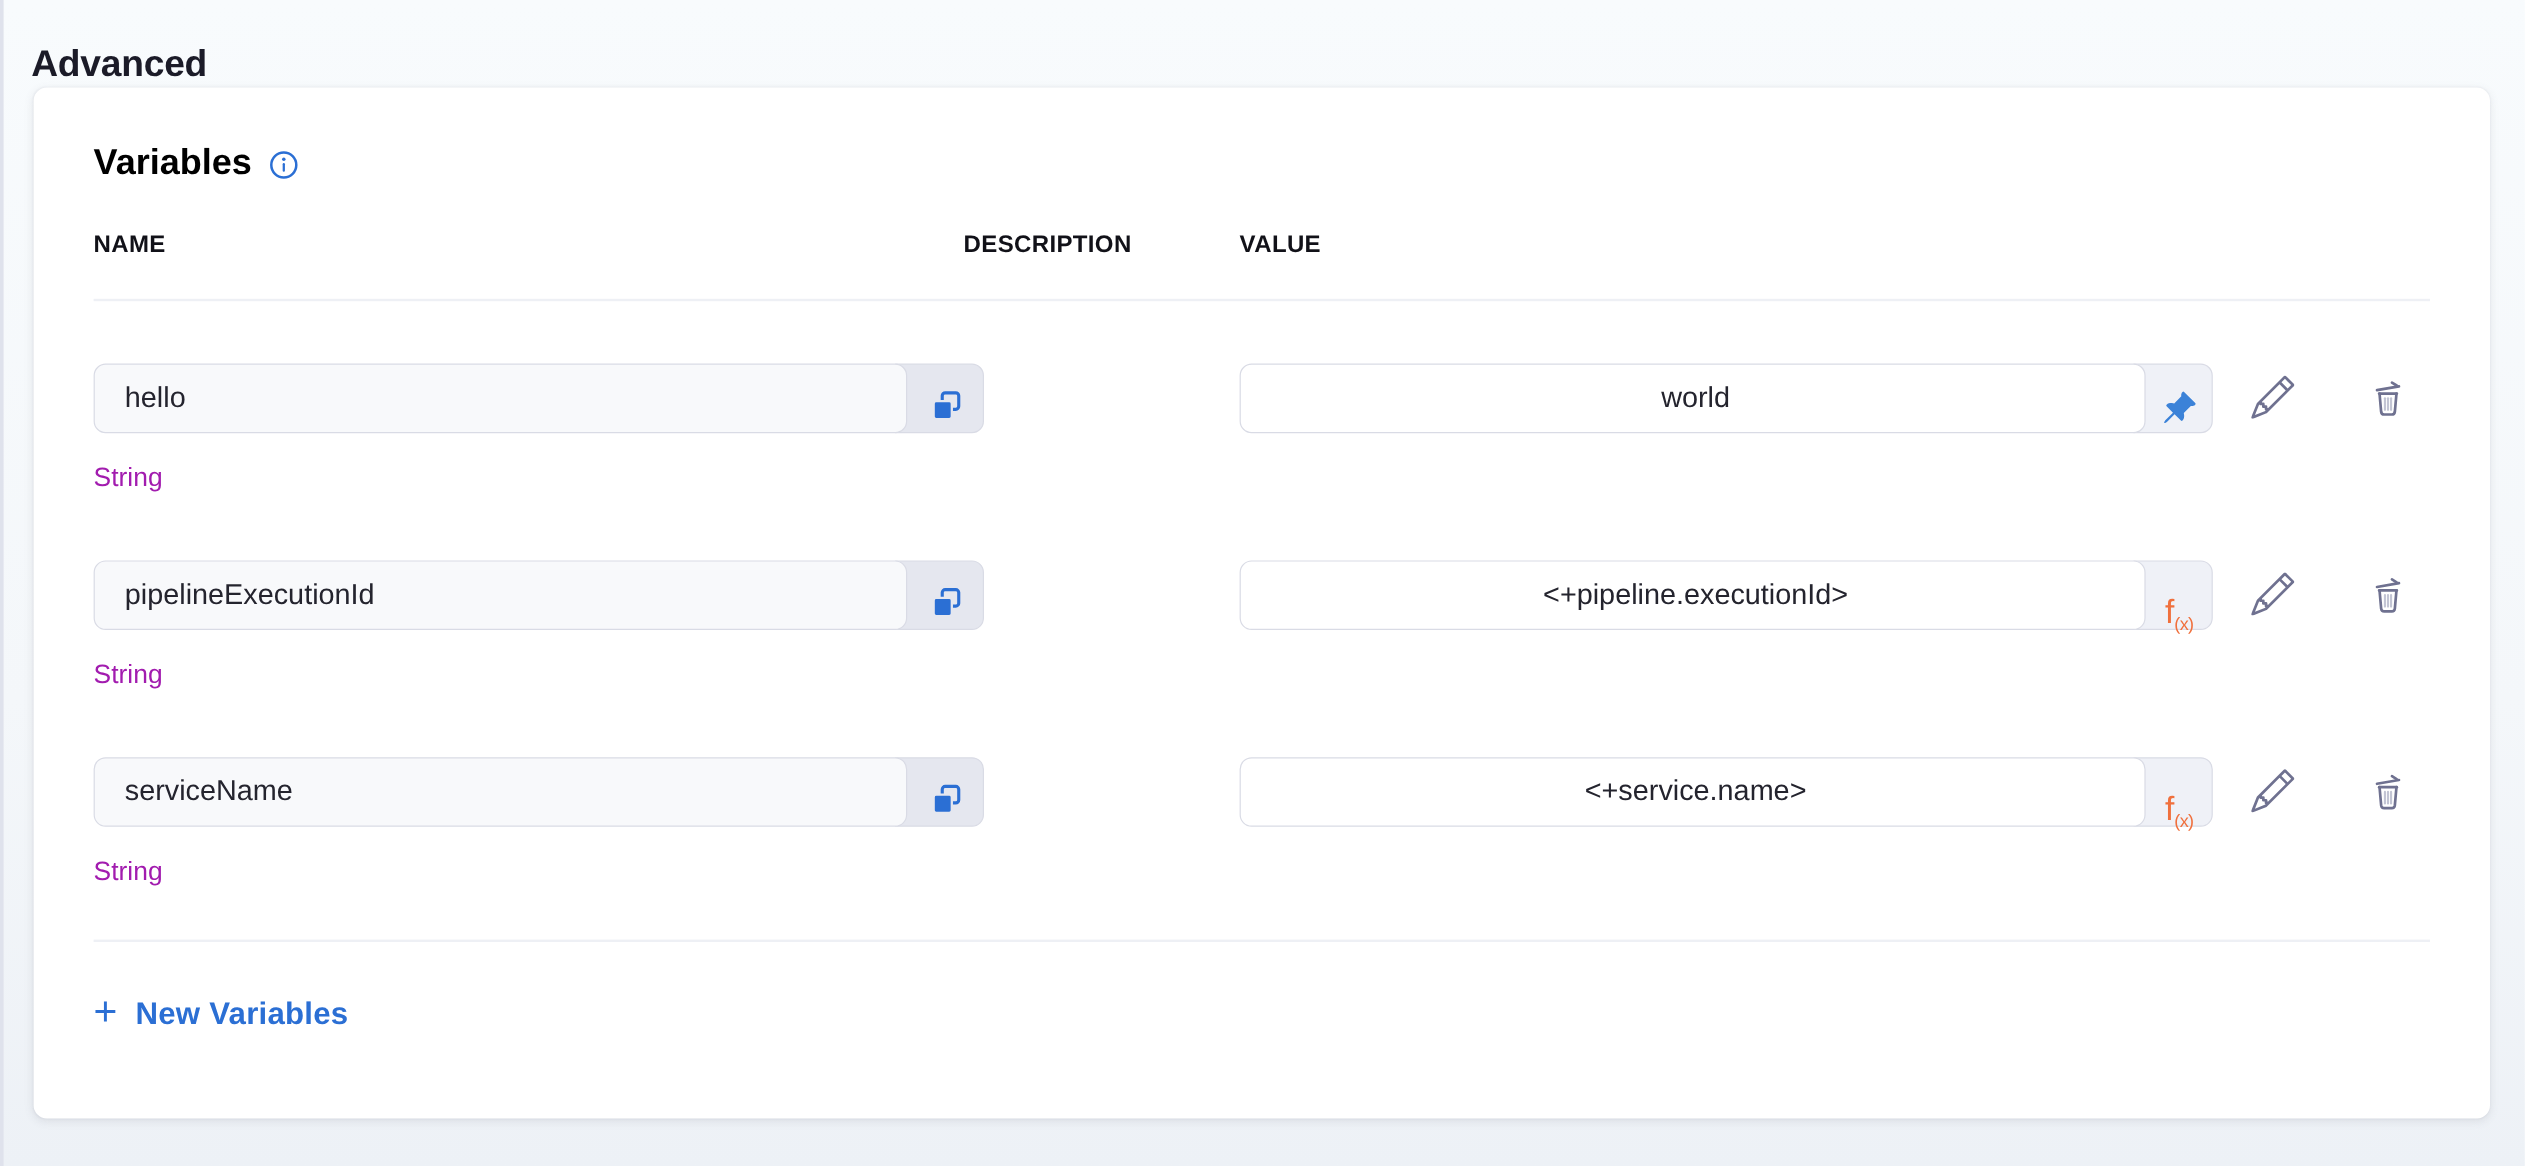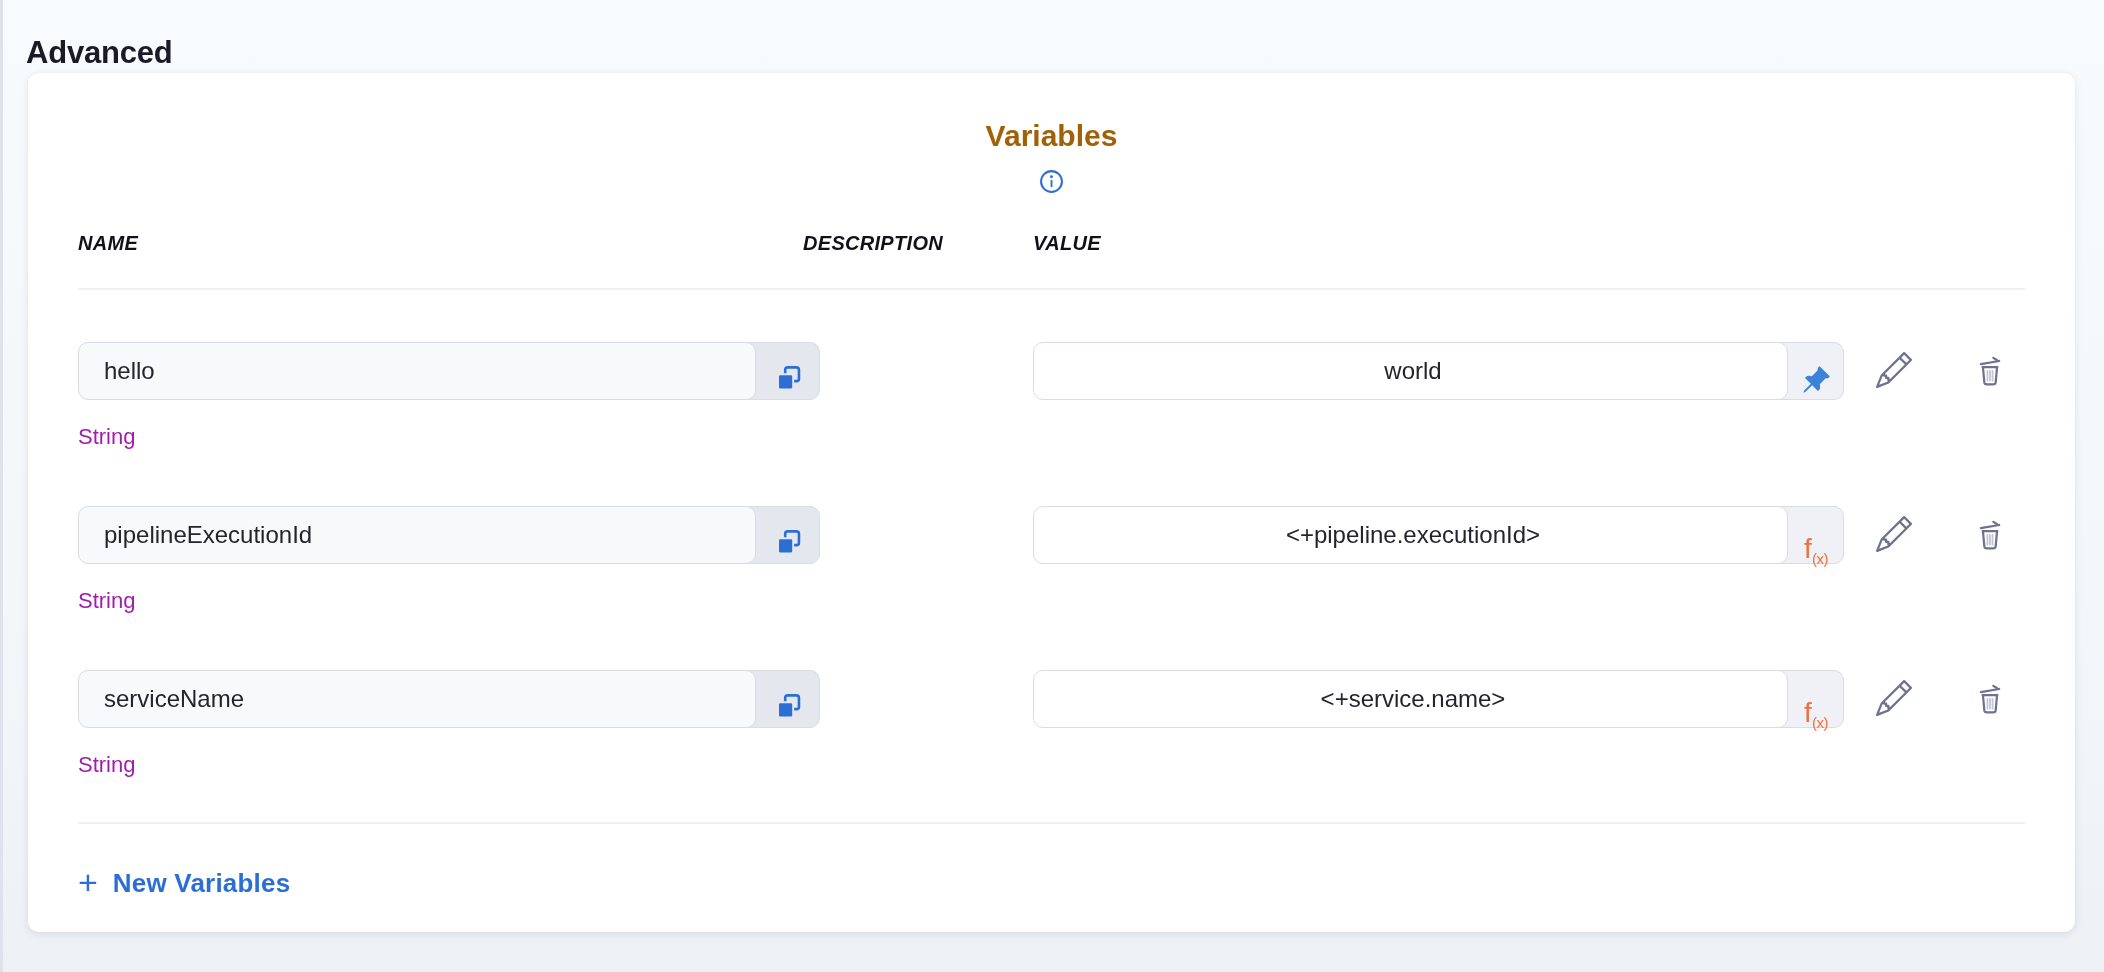--- a/index.html
+++ b/index.html
@@ -17,33 +17,32 @@
   }
   .card {
     position: absolute; left: 25px; top: 73px;
     width: 2047px; height: 859px;
     background: #ffffff; border-radius: 11px;
     box-shadow: 0 2px 8px rgba(96,97,112,0.14), 0 0 2px rgba(40,41,61,0.06);
   }
   .card-inner { padding: 46px 50px 0 50px; }
   .panel-title {
     display: flex; align-items: center; gap: 14px;
-    font-size: 30px; font-weight: 700; color: #a16207;
+    font-size: 30px; font-weight: 700; color: #000000;
     margin: 0 0 40px 0;
-    flex-direction: column;
   }
   .info-icon { width: 25px; height: 25px; display: inline-block; cursor: pointer; }
 
   .grid-cols {
     display: grid;
     grid-template-columns: 725px 230px 811px 1fr;
     align-items: start;
   }
   .col-header {
-    font-size: 20px; font-weight: 800; color: #111118; letter-spacing: 0.3px; font-style: italic;
+    font-size: 20px; font-weight: 800; color: #111118; letter-spacing: 0.3px;
   }
   .divider { height: 2px; background: #eef0f5; margin-top: 33px; }
   .rows { padding-top: 52px; }
 
   .var-row { margin-bottom: 56px; }
   .var-row:last-child { margin-bottom: 44px; }
 
   .io-group { display: flex; height: 58px; }
   .name-group { width: 742px; }
   .value-group { width: 811px; }

